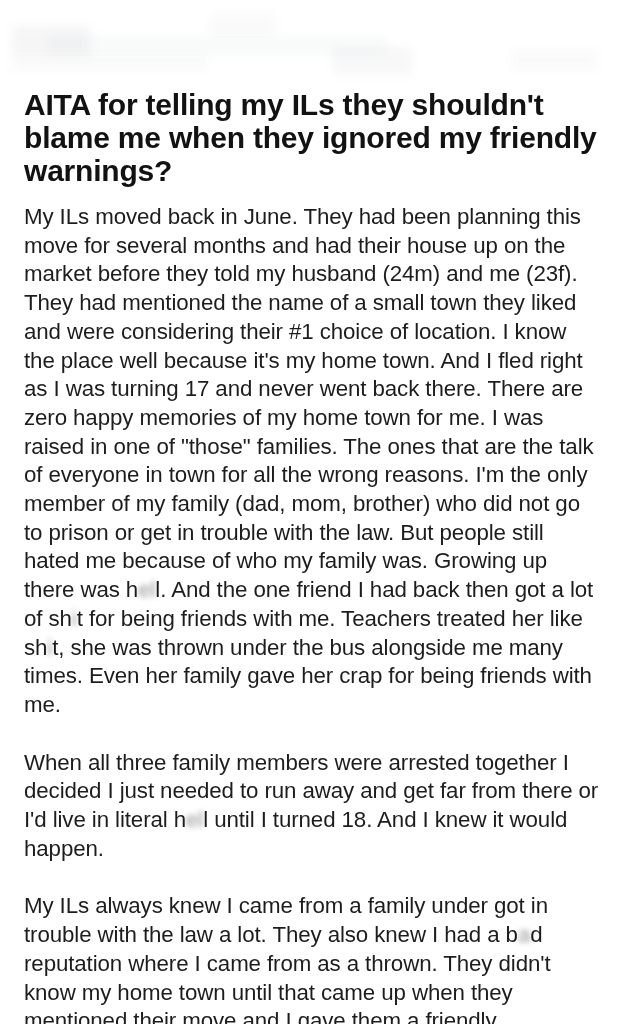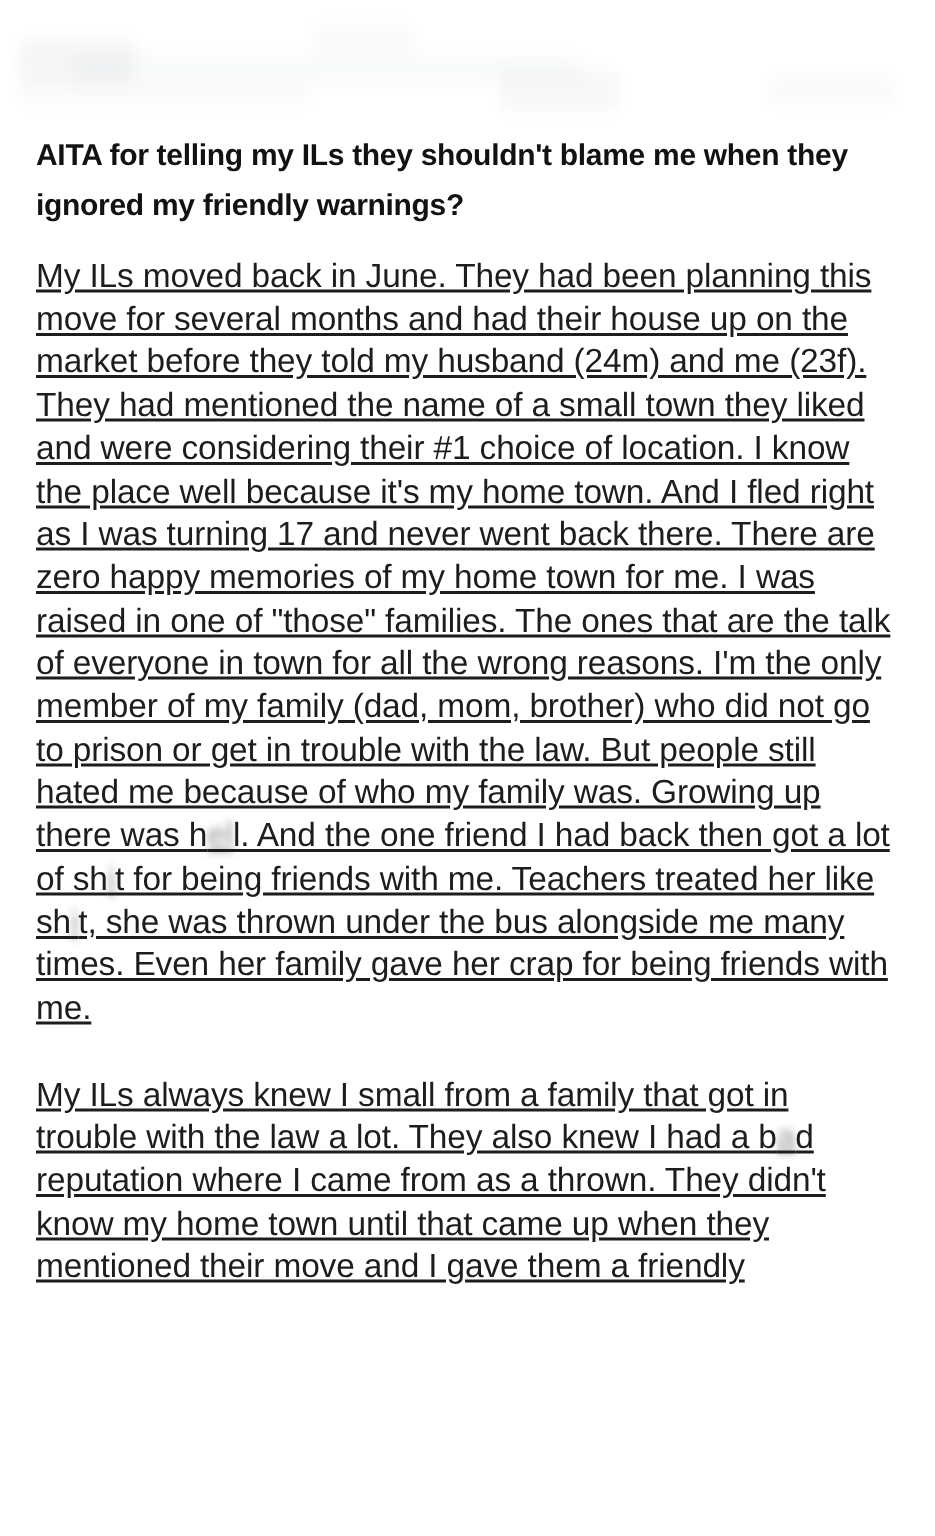--- a/index.html
+++ b/index.html
@@ -30,34 +30,33 @@
   .smudge.s2 { left: 48px;  top: 36px; width: 340px; height: 20px; background: rgba(90,100,110,0.035); }
   .smudge.s3 { left: 210px; top: 14px; width: 65px;  height: 22px; background: rgba(90,100,110,0.03); }
   .smudge.s4 { left: 333px; top: 47px; width: 80px;  height: 28px; background: rgba(90,100,110,0.045); }
   .smudge.s5 { left: 12px;  top: 56px; width: 195px; height: 14px; background: rgba(90,100,110,0.03); }
   .smudge.s6 { left: 512px; top: 50px; width: 85px;  height: 20px; background: rgba(90,100,110,0.03); }
 
   .content {
     padding: 0 24px;
   }
   .post-title {
-    font-size: 20px;
+    font-size: 30px;
     line-height: 33px;
     font-weight: 700;
     color: #121212;
     letter-spacing: -0.2px;
     margin: 0 0 16px 0;
   }
   .post-body p {
     font-size: 22.3px;
     line-height: 28.7px;
     color: #1d1d1f;
     margin: 0 0 29px 0;
     letter-spacing: -0.1px;
-    text-decoration: underline;
   }
   
   .censored {
     color: transparent;
     text-shadow: 0 0 5px rgba(45, 45, 50, 0.5);
   }
 </style>
 </head>
 <body>
 
@@ -69,17 +68,18 @@
     <div class="smudge s3"></div>
     <div class="smudge s4"></div>
     <div class="smudge s5"></div>
     <div class="smudge s6"></div>
   </div>
 
   <div class="content">
     <h1 class="post-title">AITA for telling my ILs they shouldn't blame me when they ignored my friendly warnings?</h1>
     <div class="post-body">
         <p><span>My ILs moved back in June. They had been planning this move for several months and had their house up on the market before they told my husband (24m) and me (23f). They had mentioned the name of a small town they liked and were considering their #1 choice of location. I know the place well because it's my home town. And I fled right as I was turning 17 and never went back there. There are zero happy memories of my home town for me. I was raised in one of "those" families. The ones that are the talk of everyone in town for all the wrong reasons. I'm the only member of my family (dad, mom, brother) who did not go to prison or get in trouble with the law. But people still hated me because of who my family was. Growing up there was h</span><span class="censored">el</span><span>l. And the one friend I had back then got a lot of sh</span><span class="censored">i</span><span>t for being friends with me. Teachers treated her like sh</span><span class="censored">i</span><span>t, she was thrown under the bus alongside me many times. Even her family gave her crap for being friends with me.</span></p>
-        <p><span>My ILs always knew I small from a family that got in trouble with the law a lot. They also knew I had a b</span><span class="censored">a</span><span>d reputation where I came from as a thrown. They didn't know my home town until that came up when they mentioned their move and I gave them a friendly</span></p>
+        <p><span>When all three family members were arrested together I decided I just needed to run away and get far from there or I'd live in literal h</span><span class="censored">el</span><span>l until I turned 18. And I knew it would happen.</span></p>
+        <p><span>My ILs always knew I came from a family under got in trouble with the law a lot. They also knew I had a b</span><span class="censored">a</span><span>d reputation where I came from as a thrown. They didn't know my home town until that came up when they mentioned their move and I gave them a friendly</span></p>
       </div>
   </div>
 
 </div>
 
 </body></html>

